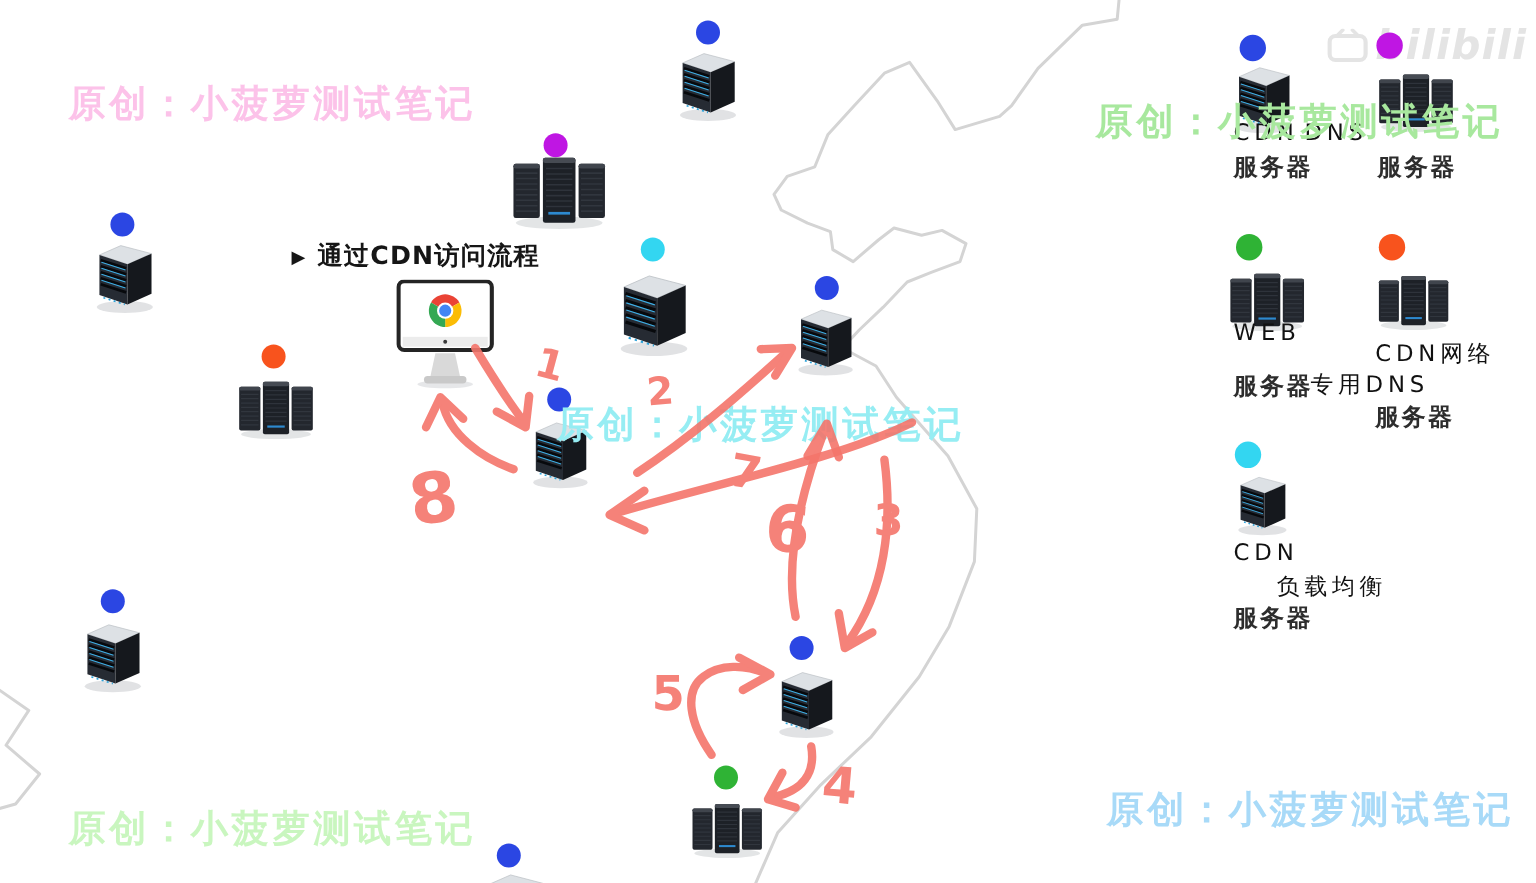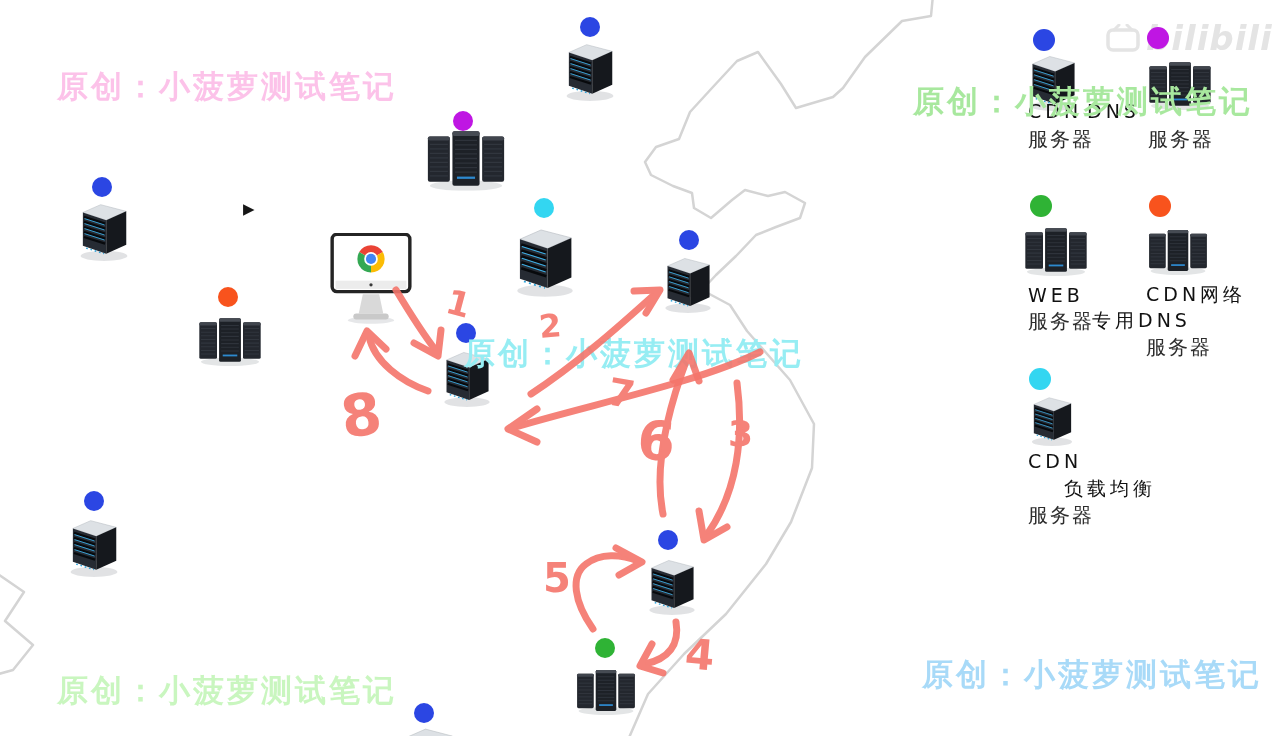--- a/index.html
+++ b/index.html
@@ -16,21 +16,21 @@
   .title{position:absolute;z-index:6;left:243px;top:199px;color:#161616;font-size:21px;
          font-weight:bold;letter-spacing:1px;display:flex;align-items:center;gap:9px;}
   .title .bullet{font-size:15px;transform:translateY(1px);}
   .wm-layer{z-index:5;}
   .wm{position:absolute;font-size:31px;font-weight:bold;letter-spacing:3px;white-space:nowrap;}
   .flow-layer{z-index:7;}
   .dot{position:absolute;border-radius:50%;}
   .node,.legend-item{position:absolute;}
   .legend-line{position:absolute;white-space:nowrap;color:#111;}
   .legend-line.t{font-weight:normal;font-size:19px;letter-spacing:4px;}
-  .legend-line.s{font-weight:normal;font-size:20px;color:#2d2d2d;letter-spacing:2px;}
+  .legend-line.s{font-weight:bold;font-size:20px;color:#2d2d2d;letter-spacing:2px;}
 </style>
 </head>
 <body>
 
 <div class="canvas">
 
   <svg width="0" height="0" style="position:absolute" aria-hidden="true">
     <defs>
       <symbol id="srv-single" viewBox="0 0 100 115">
         <ellipse cx="50" cy="104" rx="42" ry="9" fill="#9aa0a6" opacity="0.30"></ellipse>
@@ -111,21 +111,21 @@
           <use href="#srv-rack"></use>
         </svg>
         <div class="legend-line t" style="left: 1087px; top: 100px;">DNS</div>
         <div class="legend-line s" style="left: 1148px; top: 126px;">服务器</div>
       </div>
       <div class="legend-item">
         <div class="dot" style="left: 1030px; top: 195px; height: 22px; width: 22px; background: rgb(47, 179, 53);"></div>
         <svg width="68" height="52" viewBox="0 0 130 100" style="position: absolute; left: 1022px; top: 224px;">
           <use href="#srv-rack"></use>
         </svg>
-        <div class="legend-line t" style="left: 1028px; top: 284px;">WEB</div>
+        <div class="legend-line t" style="left: 1028px; top: 266px;">WEB</div>
         <div class="legend-line s" style="left: 1028px; top: 308px;">服务器</div>
       </div>
       <div class="legend-item">
         <div class="dot" style="left: 1149px; top: 195px; height: 22px; width: 22px; background: rgb(248, 83, 29);"></div>
         <svg width="64" height="49" viewBox="0 0 130 100" style="position: absolute; left: 1146px; top: 226px;">
           <use href="#srv-rack"></use>
         </svg>
         <div class="legend-line t" style="left: 1146px; top: 282px; text-align: center;">CDN网络</div>
         <div class="legend-line t" style="left: 1092px; top: 308px;">专用DNS</div>
         <div class="legend-line s" style="left: 1146px; top: 334px;">服务器</div>
@@ -211,20 +211,21 @@
     </div>
 
   <div class="monitor" style="left:330px;top:233px;width:82px;">
     <svg width="82" height="92" viewBox="0 0 120 135">
         <use href="#monitor"></use>
       </svg>
   </div>
 
   <div class="title">
     <span class="bullet">▶</span>
+    <span>通过CDN访问流程</span>
   </div>
 
   <div class="layer wm-layer">
       <div class="wm" style="left: 57px; top: 66px; color: rgb(252, 194, 233);">原创：小菠萝测试笔记</div>
       <div class="wm" style="left: 913px; top: 81px; color: rgb(168, 232, 158);">原创：小菠萝测试笔记</div>
       <div class="wm" style="left: 464px; top: 333px; color: rgb(150, 237, 243);">原创：小菠萝测试笔记</div>
       <div class="wm" style="left: 57px; top: 670px; color: rgb(201, 246, 191);">原创：小菠萝测试笔记</div>
       <div class="wm" style="left: 922px; top: 654px; color: rgb(168, 218, 248);">原创：小菠萝测试笔记</div>
     </div>
 

